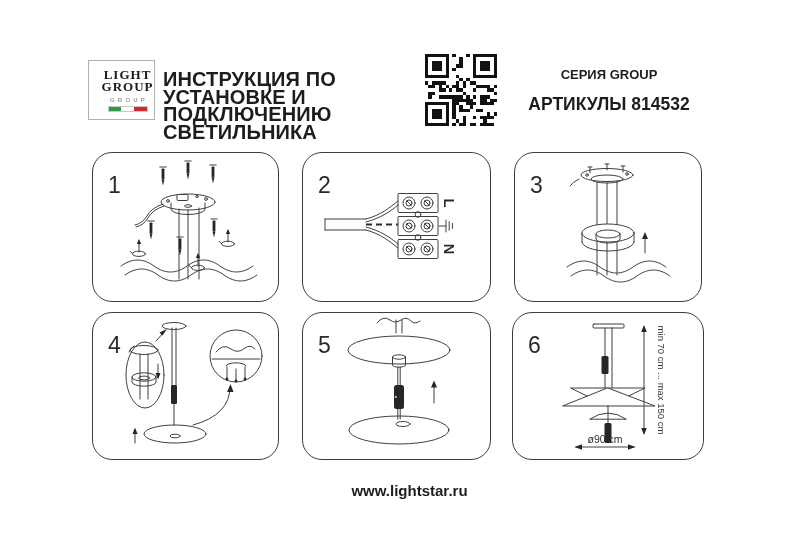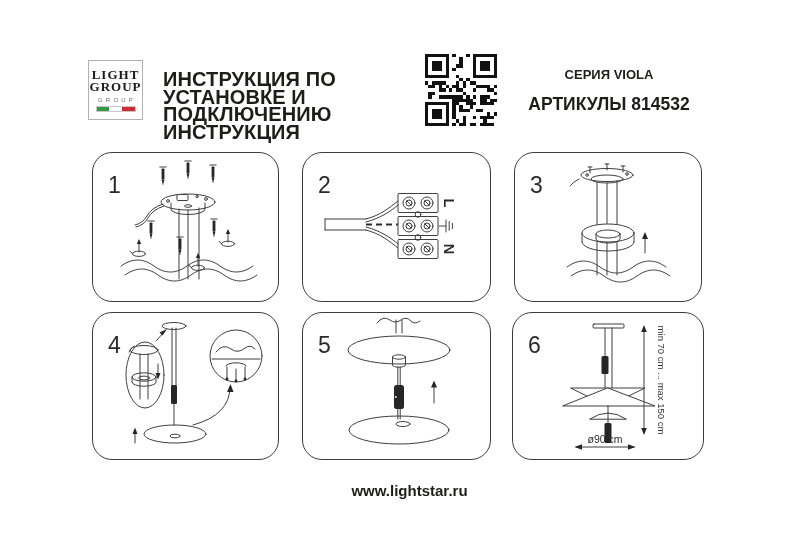--- a/index.html
+++ b/index.html
@@ -1,20 +1,20 @@
 <!DOCTYPE html>
 <html><head>
 <meta charset="utf-8">
 <style>
   html,body{margin:0;padding:0;background:#ffffff;}
   #page{position:relative;width:790px;height:557px;background:#ffffff;overflow:hidden;
         font-family:"Liberation Sans",sans-serif;color:#1d1d1b;}
   
   #logo-box{position:absolute;left:88px;top:60px;width:53px;height:58px;border:1px solid #b0b0b0;
-            background:#fff;display:flex;flex-direction:column;align-items:center;justify-content:center;}
+            background:#fff;display:flex;flex-direction:column;align-items:center;justify-content:center;padding-left:12px;}
   .logo-word{font-family:"Liberation Serif",serif;font-weight:700;font-size:13px;line-height:12.5px;
              letter-spacing:1px;color:#1a1a1a;}
   .logo-group{font-size:6px;letter-spacing:3.2px;color:#6e6e6e;margin:3px 0 3px 3px;}
   .flag{width:38px;height:4px;display:flex;border:0.5px solid #c9c9c9;}
   .flag span{flex:1;height:100%;}
   #title{position:absolute;left:163px;top:71px;width:270px;font-weight:700;font-size:20px;
          line-height:17.5px;letter-spacing:0.1px;}
   #qr{position:absolute;left:425px;top:54px;width:72px;height:72px;shape-rendering:crispEdges;}
   #qr rect{fill:#111;}
   #series-block{position:absolute;left:520px;top:67px;width:178px;text-align:center;}
@@ -53,21 +53,21 @@
     <div class="logo-group">GROUP</div>
     <div class="flag">
       <span style="background:#2f9a41"></span>
         <span style="background:#ffffff"></span>
         <span style="background:#cc2b31"></span>
     </div>
   </div>
 
   <div id="title">
     <div>ИНСТРУКЦИЯ ПО УСТАНОВКЕ И</div>
-    <div>ПОДКЛЮЧЕНИЮ ИНСТРУКЦИЯ</div>
+    <div>ПОДКЛЮЧЕНИЮ СВЕТИЛЬНИКА</div>
   </div>
 
   <svg id="qr" viewBox="0 0 21 21">
       <rect x="0" y="0" width="1" height="1"></rect>
       <rect x="1" y="0" width="1" height="1"></rect>
       <rect x="2" y="0" width="1" height="1"></rect>
       <rect x="3" y="0" width="1" height="1"></rect>
       <rect x="4" y="0" width="1" height="1"></rect>
       <rect x="5" y="0" width="1" height="1"></rect>
       <rect x="6" y="0" width="1" height="1"></rect>
@@ -265,21 +265,21 @@
       <rect x="11" y="20" width="1" height="1"></rect>
       <rect x="13" y="20" width="1" height="1"></rect>
       <rect x="14" y="20" width="1" height="1"></rect>
       <rect x="16" y="20" width="1" height="1"></rect>
       <rect x="17" y="20" width="1" height="1"></rect>
       <rect x="18" y="20" width="1" height="1"></rect>
       <rect x="19" y="20" width="1" height="1"></rect>
     </svg>
 
   <div id="series-block">
-    <div id="series-label">СЕРИЯ VIOLA</div>
+    <div id="series-label">СЕРИЯ GROUP</div>
     <div id="article-label">АРТИКУЛЫ 814532</div>
   </div>
 
   <div class="panel" id="p1">
     <div class="pnum">1</div>
     <svg class="draw" viewBox="0 0 185 148">
       <defs>
         <g id="scr">
           <path class="ln" d="M-3.2,0 H3.2"></path>
           <rect class="fl" x="-1.4" y="1.5" width="2.8" height="11" rx="0.8"></rect>

